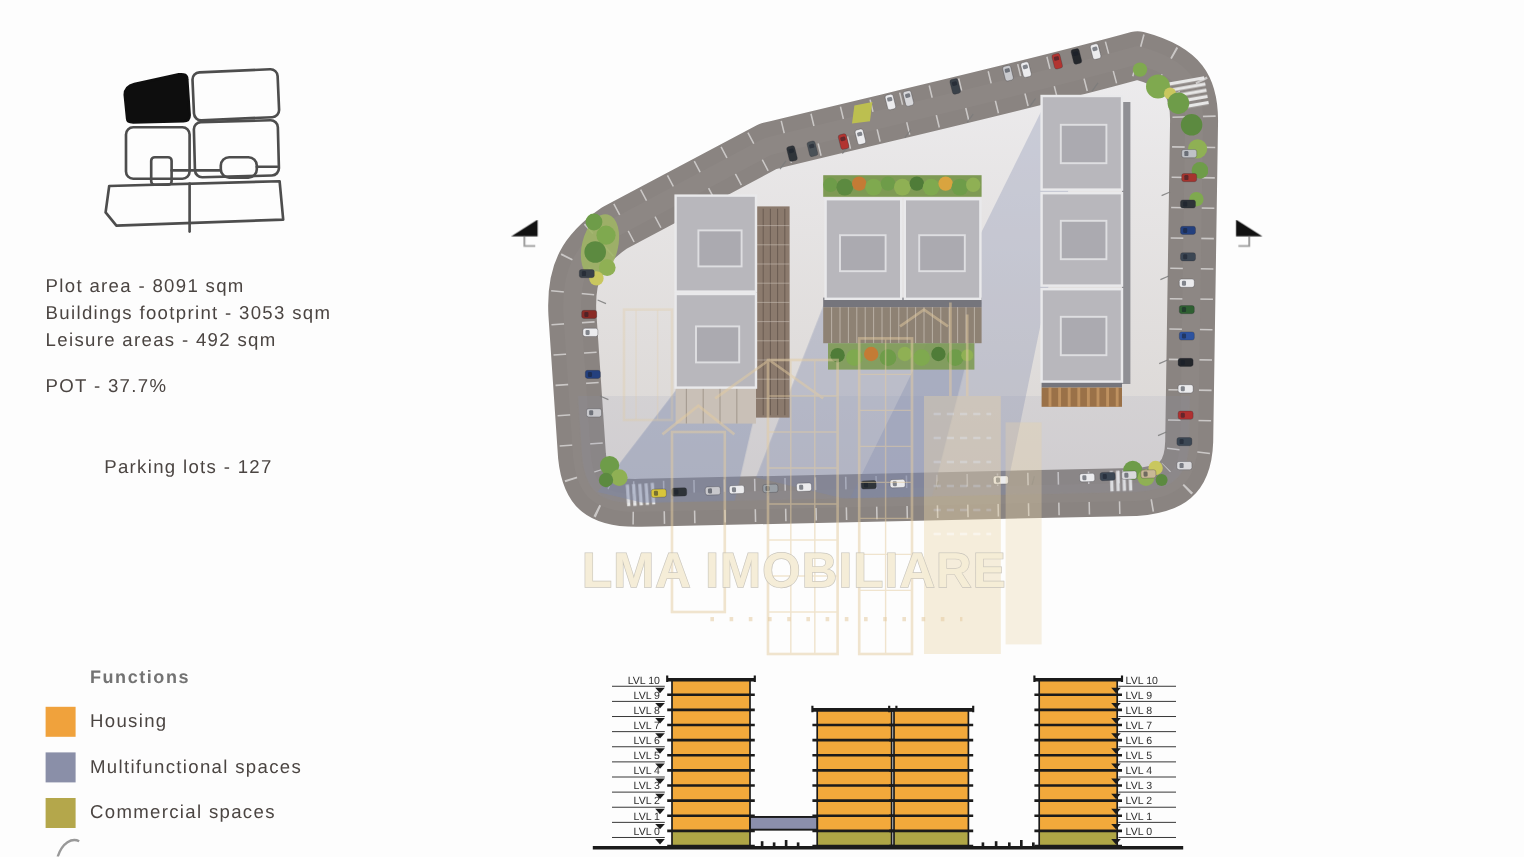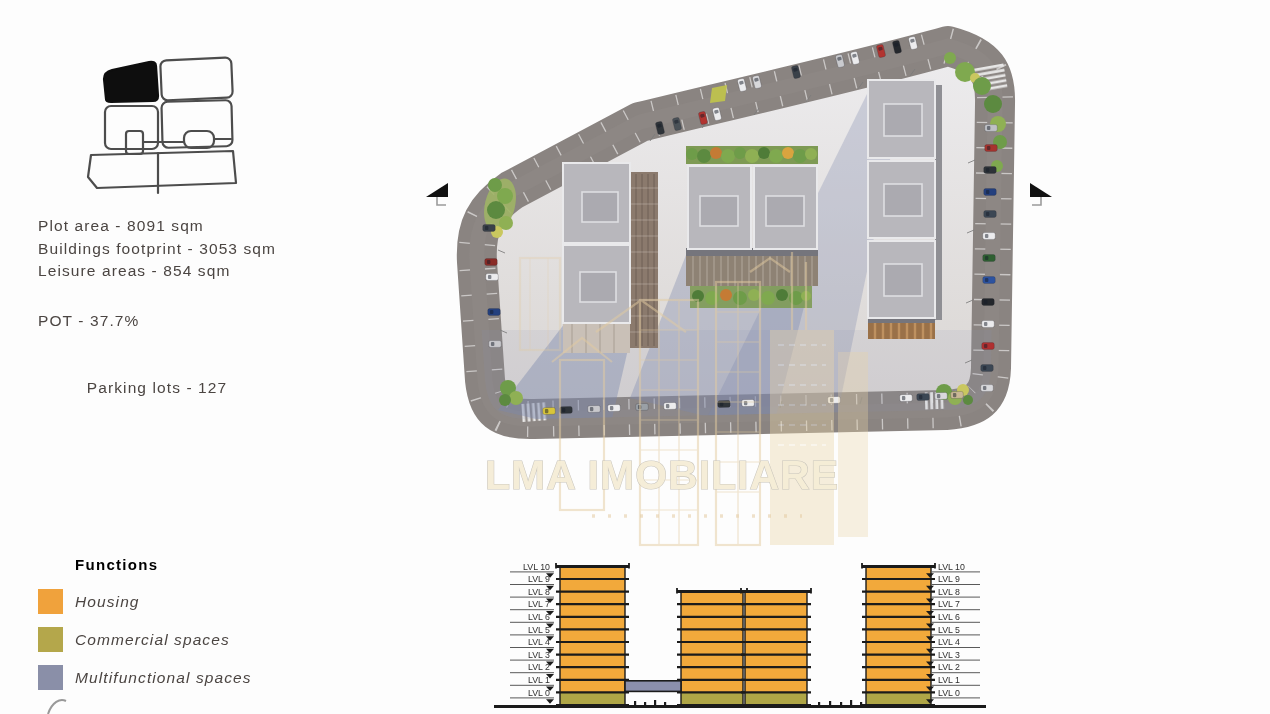--- a/index.html
+++ b/index.html
@@ -2,33 +2,33 @@
 <html><head>
 <meta charset="utf-8">
 <style>
   html,body{margin:0;padding:0;}
   body{width:1270px;height:714px;background:#FDFDFD;overflow:hidden;
        font-family:"Liberation Sans",sans-serif;}
   .slide{position:relative;width:1270px;height:714px;background:#FDFDFD;}
 
   .siteplan{position:absolute;left:75px;top:30px;width:180px;height:180px;}
 
-  .stats{position:absolute;left:38px;top:215px;font-size:15.5px;letter-spacing:1.1px;
+  .stats{position:absolute;left:38px;top:228px;font-size:15.5px;letter-spacing:1.1px;
          color:#4B4542;line-height:22.5px;font-weight:500;}
   .stats .line{white-space:nowrap;}
   .stats .g2{margin-top:24px;}
-  .stats .g3{margin-top:27px;}
+  .stats .g3{margin-top:16px;}
   .stats .g4{margin-top:45px;text-align:center;}
 
   .legend{position:absolute;left:38px;top:556px;color:#4B4542;}
-  .legend-title{font-weight:bold;font-size:15px;letter-spacing:1.3px;color:#000000;
+  .legend-title{font-weight:bold;font-size:15px;letter-spacing:1.3px;color:#737373;
                 margin-left:37px;margin-bottom:16px;}
   .legend-item{display:flex;align-items:center;margin-bottom:13px;}
   .swatch{width:25px;height:25px;margin-right:12px;flex:0 0 auto;}
-  .legend-label{font-size:15.5px;letter-spacing:1.1px;font-style:italic;}
+  .legend-label{font-size:15.5px;letter-spacing:1.1px;}
 
   .render{position:absolute;left:418px;top:8px;width:646px;height:552px;}
   .section{position:absolute;left:488px;top:552px;width:504px;height:162px;}
   .stray{position:absolute;left:36px;top:694px;width:40px;height:20px;}
 </style>
 </head>
 <body>
 
 <div class="slide">
 
@@ -40,38 +40,38 @@
     <rect x="126" y="131" width="17" height="23" rx="3"></rect>
     <rect x="184" y="131" width="30" height="17" rx="7"></rect>
     <path d="M 143,142 L 184,142 M 214,139 L 231,139"></path>
     <path d="M 91,155 L 233,151 L 236,183 L 97,188 L 88,177 Z"></path>
     <path d="M 158,153 L 158,193"></path>
   </svg>
 
   <div class="stats">
     <div class="line">Plot area - 8091 sqm</div>
     <div class="line">Buildings footprint - 3053 sqm</div>
-    <div class="line">Leisure areas - 854 sqm</div>
+    <div class="line">Leisure areas - 492 sqm</div>
     <div class="line g3">POT - 37.7%</div>
     <div class="line g4">Parking lots - 127</div>
   </div>
 
   <div class="legend">
     <div class="legend-title">Functions</div>
     <div class="legend-item">
       <span class="swatch" style="background: rgb(240, 162, 60);"></span>
       <span class="legend-label">Housing</span>
     </div>
     <div class="legend-item">
+      <span class="swatch" style="background: rgb(138, 143, 168);"></span>
+      <span class="legend-label">Multifunctional spaces</span>
+    </div>
+    <div class="legend-item">
       <span class="swatch" style="background: rgb(180, 167, 75);"></span>
       <span class="legend-label">Commercial spaces</span>
-    </div>
-    <div class="legend-item">
-      <span class="swatch" style="background: rgb(138, 143, 168);"></span>
-      <span class="legend-label">Multifunctional spaces</span>
     </div>
   </div>
 
   <svg class="render" viewBox="418 8 646 552">
     <defs>
       <linearGradient id="plazaG" x1="0" y1="0" x2="0" y2="1">
         <stop offset="0" stop-color="#EDECEE"></stop>
           <stop offset="1" stop-color="#D9D5D2"></stop>
       </linearGradient>
       <clipPath id="plazaClip">

